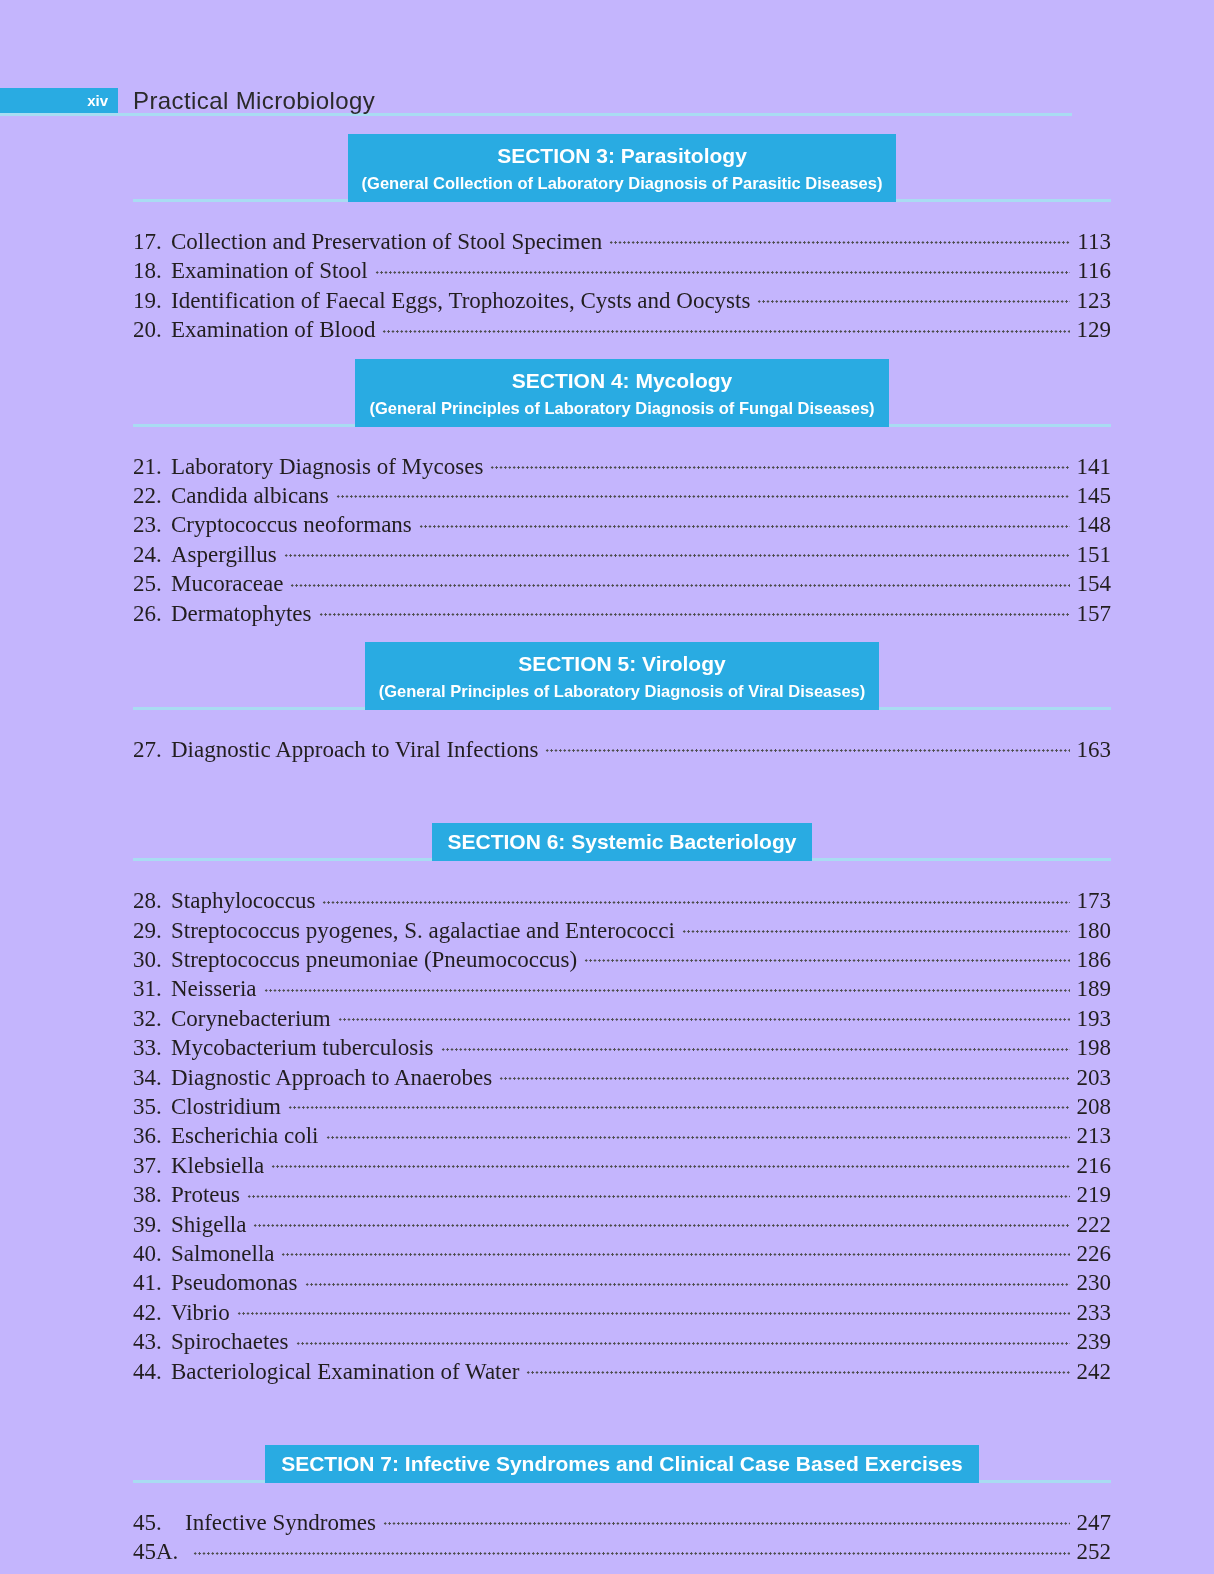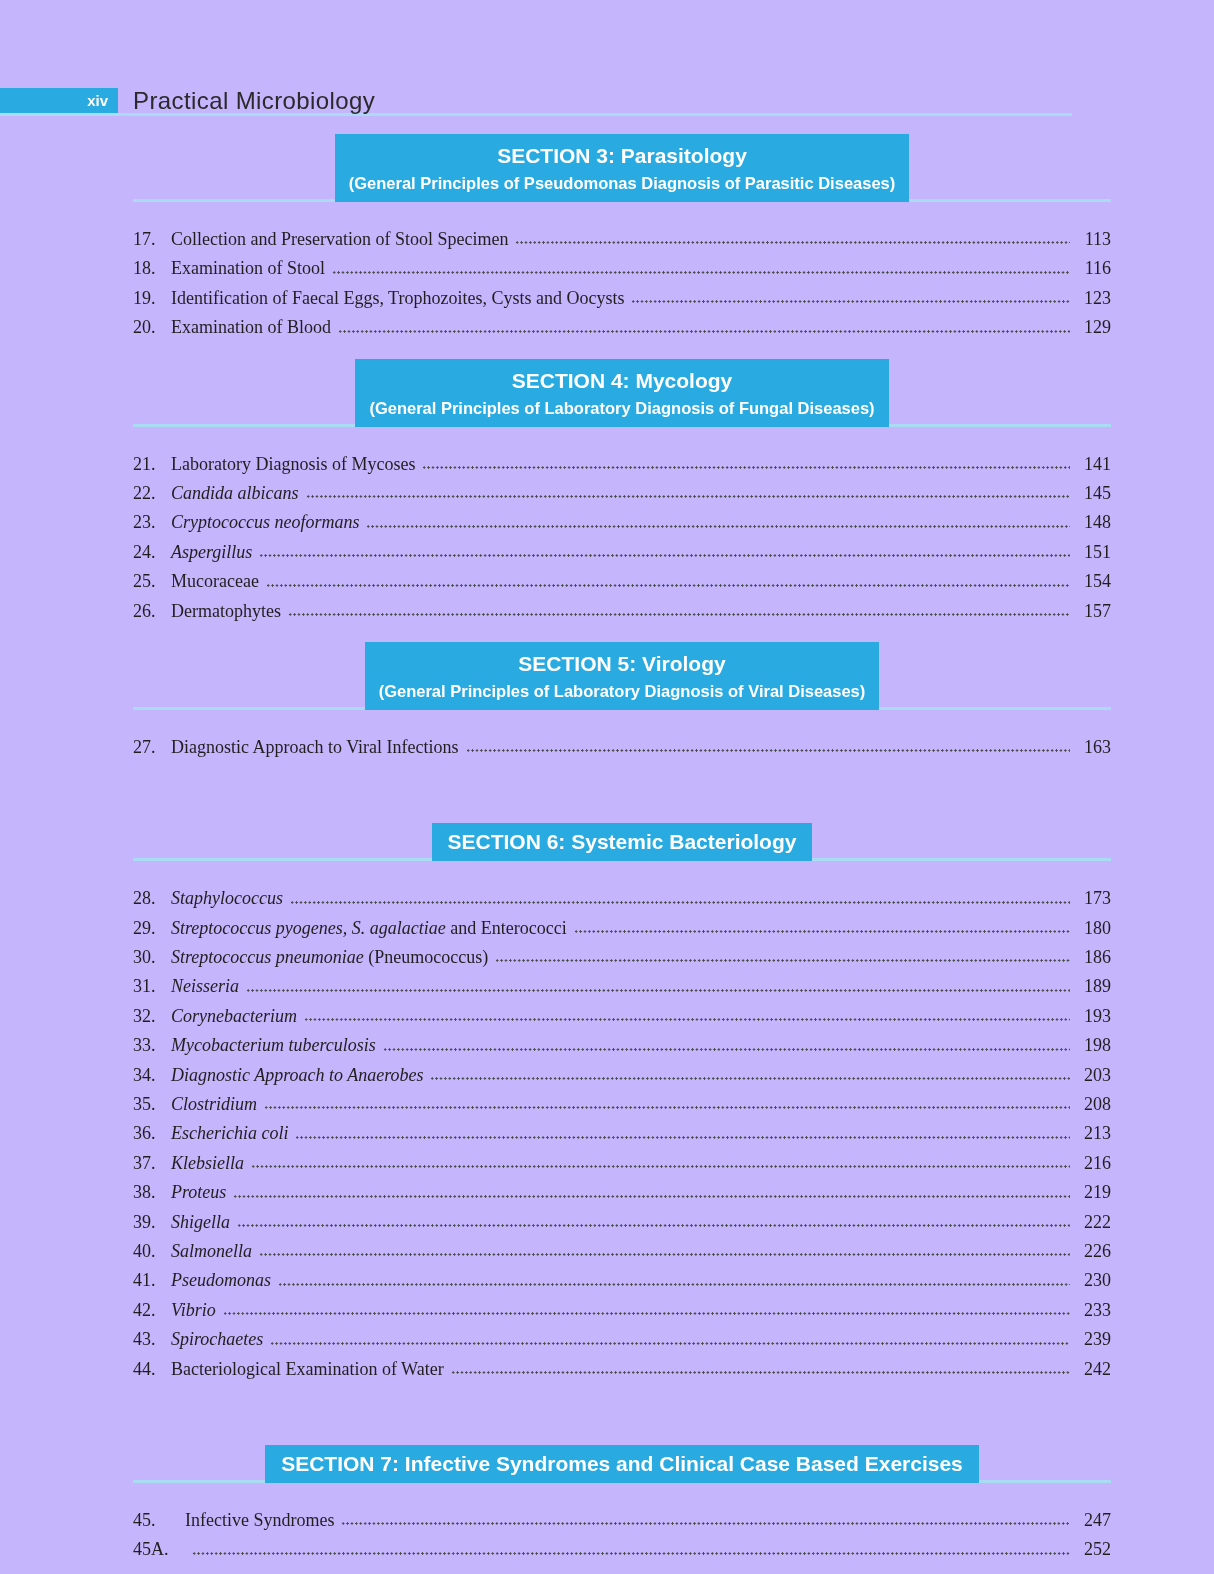--- a/index.html
+++ b/index.html
@@ -93,33 +93,33 @@
   .banner-wrap.single .section-banner{padding:3px 16px 4px 16px;margin-top:37px;}
   
   .entry-list{
     margin-top:21px;
     margin-bottom:18px;
   }
   .entry{
     display:flex;
     align-items:baseline;
     height:29.4px;
-    font-size:18px;
+    font-size:23px;
   }
   .entry .num{
     min-width:30px;
     margin-right:8px;
     flex:0 0 auto;
   }
   .entry-list.wide .num{min-width:44px;}
   .entry .title{
     flex:0 0 auto;
     white-space:nowrap;
   }
-  .part-italic{font-style:italic;}
+  .part-italic{}
   .leader{
     flex:1 1 auto;
     height:3px;
     align-self:flex-end;
     margin:0 7px 8px 7px;
     background-image:radial-gradient(circle, var(--dots) 1.1px, transparent 1.25px);
     background-size:4.4px 3px;
     background-repeat:repeat-x;
     background-position:left bottom;
   }
@@ -140,21 +140,21 @@
       <span>xiv</span>
     </div>
     <div class="book-title">Practical Microbiology</div>
   </div>
   <div class="header-rule"></div>
 
   <div class="content">
       <div class="banner-wrap">
         <div class="section-banner">
           <div class="sec-title">SECTION 3: Parasitology</div>
-          <div class="sec-subtitle">(General Principles of Pseudomonas Diagnosis of Parasitic Diseases)</div>
+          <div class="sec-subtitle">(General Collection of Laboratory Diagnosis of Parasitic Diseases)</div>
         </div>
       </div>
       <div class="entry-list">
         <div class="entry">
           <span class="num">17.</span>
           <span class="title"><span class="part-regular">Collection and Preservation of Stool Specimen</span></span>
           <span class="leader"></span>
           <span class="pg">113</span>
         </div>
         <div class="entry">

